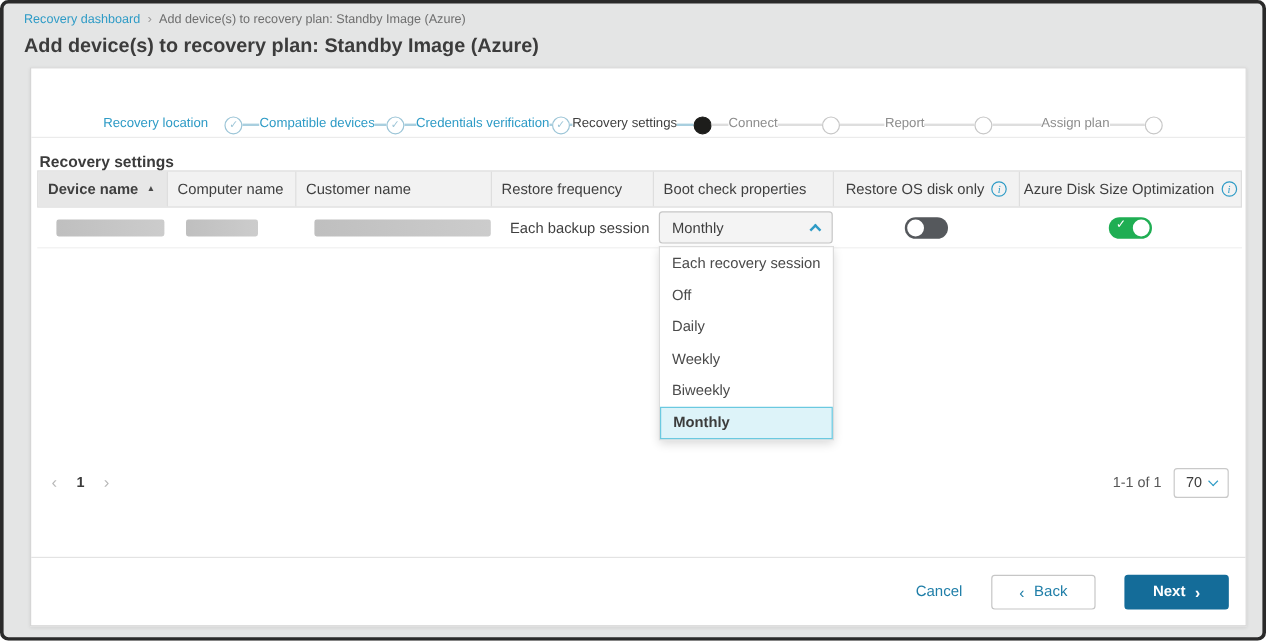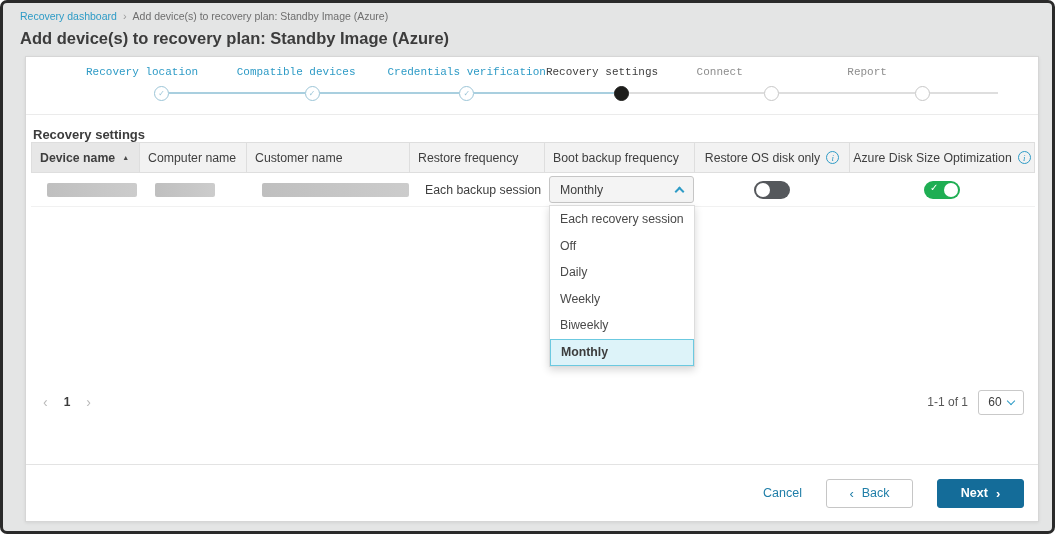--- a/index.html
+++ b/index.html
@@ -11,21 +11,21 @@
   .breadcrumb { font-size:10.5px; color:#6e6e6e; display:flex; align-items:center; gap:6px; }
   .breadcrumb a { color:#2e9bc6; text-decoration:none; cursor:pointer; }
   .bc-sep { color:#9a9a9a; font-size:11px; }
   .page-title { margin-top:7px; font-size:16.5px; font-weight:700; color:#3c3c3c; }
 
   
   .card { position:absolute; left:22px; top:53px; width:1014px; height:466px; background:#fff; border:1px solid #d6d6d6; box-shadow:0 1px 3px rgba(0,0,0,.08); }
 
   
   .stepper { display:flex; height:58px; border-bottom:1px solid #ebebeb; padding:9px 40px 0 60px; }
-  .step { flex:1; display:flex; flex-direction:column; align-items:flex-start;font-family:Liberation Mono, monospace; }
+  .step { flex:1; display:flex; align-items:flex-end; }
   .step-label { font-size:11px; height:17px; white-space:nowrap; }
   .step.done .step-label { color:#2e9bc6; cursor:pointer; }
   .step.current .step-label { color:#3f3f3f; }
   .step.todo .step-label { color:#8d8d8d; }
   .step-track { display:flex; align-items:center; width:100%; height:20px; }
   .line { flex:1; height:2px; }
   .line.blue { background:#a9cfdf; }
   .line.gray { background:#dedede; }
   .line.hide { background:transparent; }
   .dot { width:15px; height:15px; border-radius:50%; flex:0 0 auto; display:flex; align-items:center; justify-content:center; }
@@ -149,20 +149,28 @@
           </div>
       </div>
       <div class="step todo">
         <div class="step-label">Report</div>
         <div class="step-track">
             <span class="line gray"></span>
             <span class="dot"></span>
             <span class="line gray"></span>
           </div>
       </div>
+      <div class="step todo">
+        <div class="step-label">Assign plan</div>
+        <div class="step-track">
+            <span class="line gray"></span>
+            <span class="dot"></span>
+            <span class="line hide"></span>
+          </div>
+      </div>
     </div>
 
     <div class="content">
       <div class="section-heading">Recovery settings</div>
 
       <div class="tbl">
         <div class="thead">
           <div class="th sorted c0">
             <span>Device name</span>
             <span class="sort-arrow">▲</span>
@@ -170,21 +178,21 @@
           <div class="th c1">
               <span>Computer name</span>
             </div>
           <div class="th c2">
               <span>Customer name</span>
             </div>
           <div class="th c3">
               <span>Restore frequency</span>
             </div>
           <div class="th c4">
-              <span>Boot backup frequency</span>
+              <span>Boot check properties</span>
             </div>
           <div class="th c5">
             <span>Restore OS disk only</span>
             <span class="info-icon">i</span>
           </div>
           <div class="th c6">
             <span>Azure Disk Size Optimization</span>
             <span class="info-icon">i</span>
           </div>
         </div>
@@ -234,21 +242,21 @@
 
       <div class="pag">
         <div class="pag-left">
           <span class="pg-arrow">‹</span>
           <span class="pg-num">1</span>
           <span class="pg-arrow">›</span>
         </div>
         <div class="pag-right">
           <span>1-1 of 1</span>
           <div class="size-select">
-            <span>60</span>
+            <span>70</span>
             <span class="chev down"></span>
           </div>
         </div>
       </div>
     </div>
 
     <div class="footer">
       <a class="cancel-link">Cancel</a>
       <button class="btn btn-back">
         <span class="bc">‹</span>

